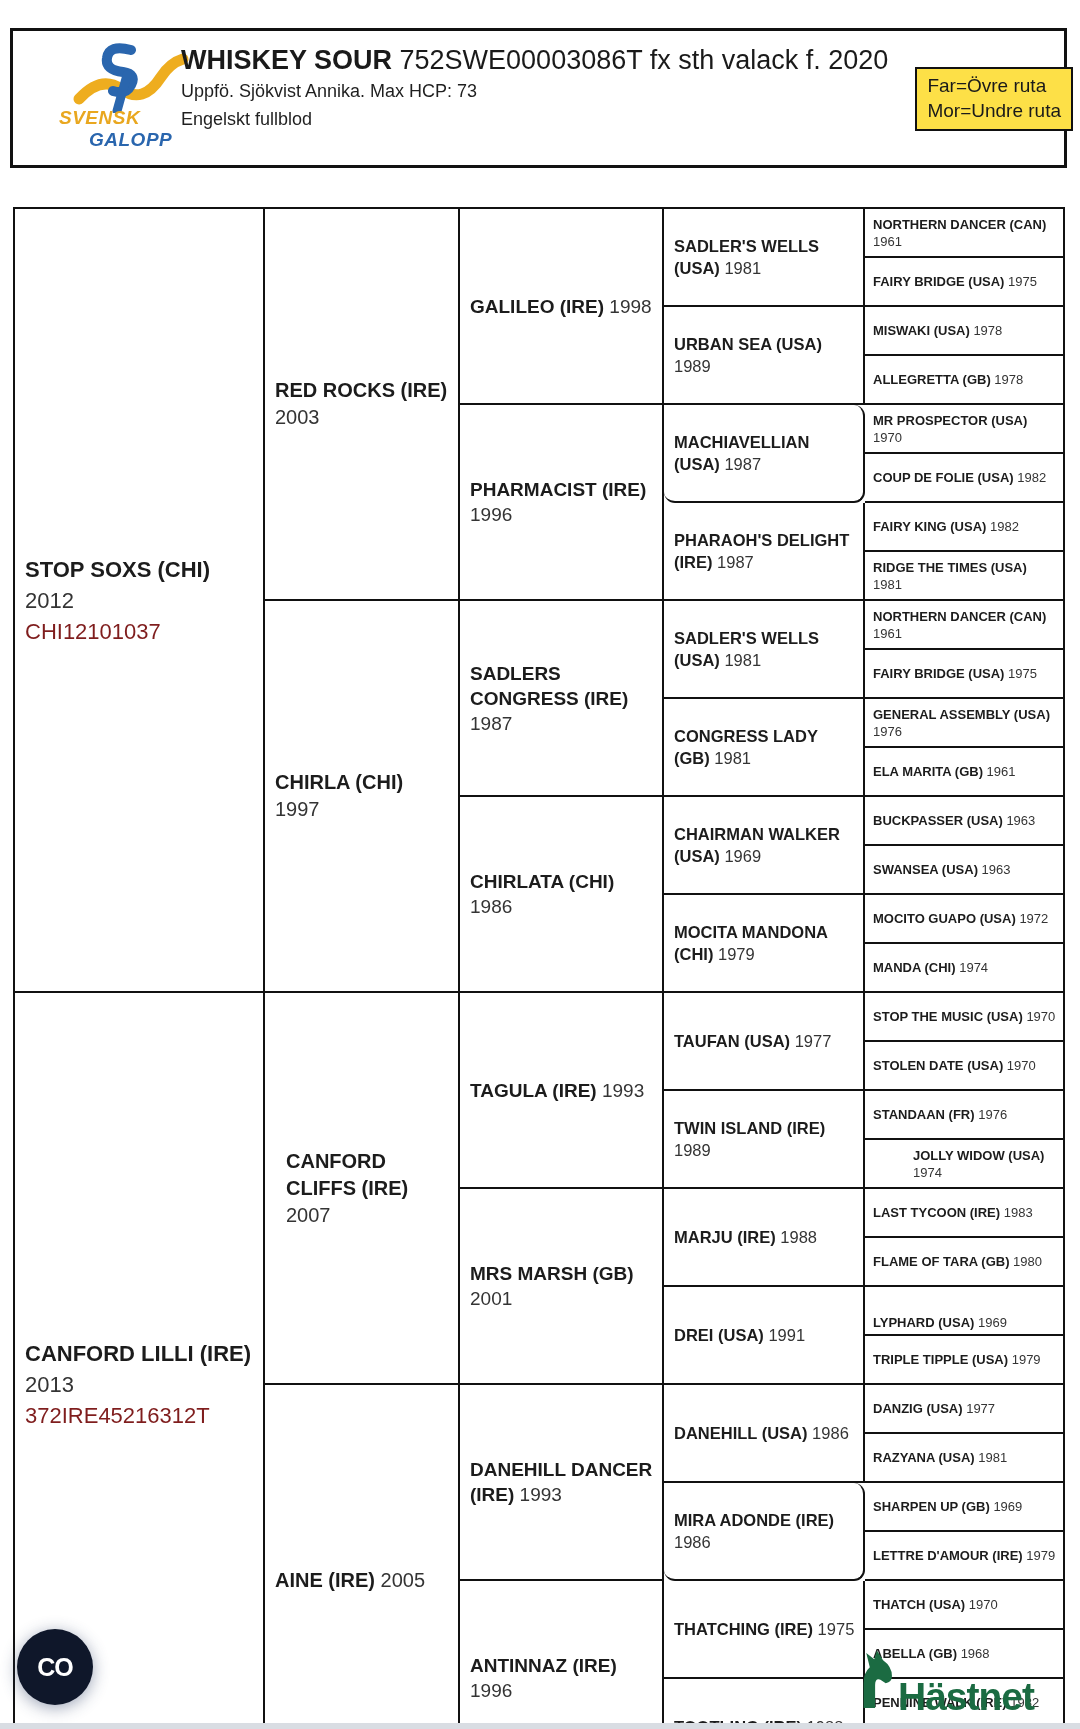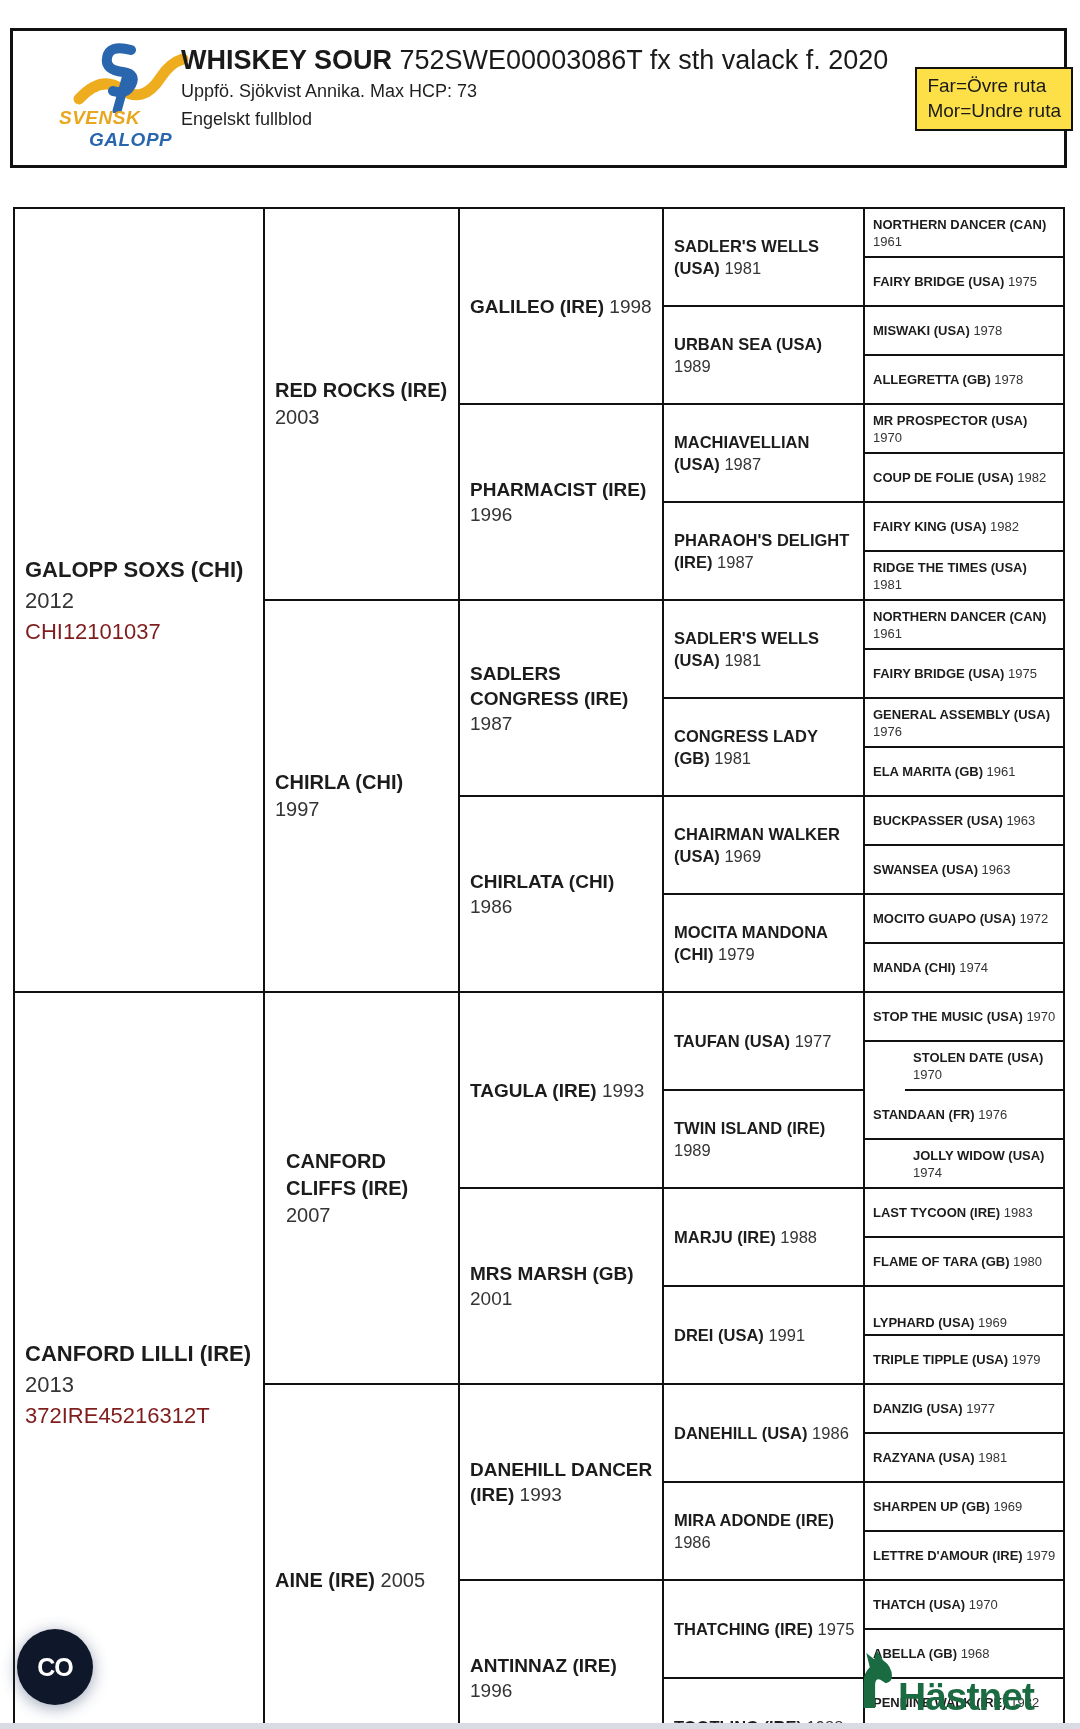--- a/index.html
+++ b/index.html
@@ -67,21 +67,21 @@
     <div class="hdr-sub l2">Uppfö. Sjökvist Annika. Max HCP: 73</div>
     <div class="hdr-sub l3">Engelskt fullblod</div>
     <div class="legend-box">
       <div>Far=Övre ruta</div>
       <div>Mor=Undre ruta</div>
     </div>
   </div>
 
   <div id="pedigree">
       <div class="cell g1" style="grid-area: 1 / 1 / span 16;">
-        <div><span class="nm">GALOPP SOXS (CHI)</span><span class="yr"> 2012</span></div>
+        <div><span class="nm">STOP SOXS (CHI)</span><span class="yr"> 2012</span></div>
         <div class="extra">CHI12101037</div>
       </div>
       <div class="cell g1" style="grid-area: 17 / 1 / span 16;">
         <div><span class="nm">CANFORD LILLI (IRE)</span><span class="yr"> 2013</span></div>
         <div class="extra">372IRE45216312T</div>
       </div>
       <div class="cell g2" style="grid-area: 1 / 2 / span 8;">
         <div><span class="nm">RED ROCKS (IRE)</span><span class="yr"> 2003</span></div>
       </div>
       <div class="cell g2" style="grid-area: 9 / 2 / span 8;">
@@ -116,21 +116,21 @@
       </div>
       <div class="cell g3" style="grid-area: 29 / 3 / span 4;">
         <div><span class="nm">ANTINNAZ (IRE)</span><span class="yr"> 1996</span></div>
       </div>
       <div class="cell g4" style="grid-area: 1 / 4 / span 2;">
         <div><span class="nm">SADLER'S WELLS (USA)</span><span class="yr"> 1981</span></div>
       </div>
       <div class="cell g4" style="grid-area: 3 / 4 / span 2;">
         <div><span class="nm">URBAN SEA (USA)</span><span class="yr"> 1989</span></div>
       </div>
-      <div class="cell g4" style="grid-area: 5 / 4 / span 2;">
+      <div class="cell g4" style="grid-area: 5 / 4 / span 2; border-radius: 11px;">
         <div><span class="nm">MACHIAVELLIAN (USA)</span><span class="yr"> 1987</span></div>
       </div>
       <div class="cell g4" style="grid-area: 7 / 4 / span 2;">
         <div><span class="nm">PHARAOH'S DELIGHT (IRE)</span><span class="yr"> 1987</span></div>
       </div>
       <div class="cell g4" style="grid-area: 9 / 4 / span 2;">
         <div><span class="nm">SADLER'S WELLS (USA)</span><span class="yr"> 1981</span></div>
       </div>
       <div class="cell g4" style="grid-area: 11 / 4 / span 2;">
         <div><span class="nm">CONGRESS LADY (GB)</span><span class="yr"> 1981</span></div>
@@ -149,21 +149,21 @@
       </div>
       <div class="cell g4" style="grid-area: 21 / 4 / span 2;">
         <div><span class="nm">MARJU (IRE)</span><span class="yr"> 1988</span></div>
       </div>
       <div class="cell g4" style="grid-area: 23 / 4 / span 2;">
         <div><span class="nm">DREI (USA)</span><span class="yr"> 1991</span></div>
       </div>
       <div class="cell g4" style="grid-area: 25 / 4 / span 2;">
         <div><span class="nm">DANEHILL (USA)</span><span class="yr"> 1986</span></div>
       </div>
-      <div class="cell g4" style="grid-area: 27 / 4 / span 2;">
+      <div class="cell g4" style="grid-area: 27 / 4 / span 2; border-radius: 11px;">
         <div><span class="nm">MIRA ADONDE (IRE)</span><span class="yr"> 1986</span></div>
       </div>
       <div class="cell g4" style="grid-area: 29 / 4 / span 2;">
         <div><span class="nm">THATCHING (IRE)</span><span class="yr"> 1975</span></div>
       </div>
       <div class="cell g4" style="grid-area: 31 / 4 / span 2;">
         <div><span class="nm">TOOTLING (IRE)</span><span class="yr"> 1988</span></div>
       </div>
       <div class="cell g5" style="grid-area: 1 / 5 / span 1;">
         <div><span class="nm">NORTHERN DANCER (CAN)</span><span class="yr"> 1961</span></div>
@@ -209,21 +209,21 @@
       </div>
       <div class="cell g5" style="grid-area: 15 / 5 / span 1;">
         <div><span class="nm">MOCITO GUAPO (USA)</span><span class="yr"> 1972</span></div>
       </div>
       <div class="cell g5" style="grid-area: 16 / 5 / span 1;">
         <div><span class="nm">MANDA (CHI)</span><span class="yr"> 1974</span></div>
       </div>
       <div class="cell g5" style="grid-area: 17 / 5 / span 1;">
         <div><span class="nm">STOP THE MUSIC (USA)</span><span class="yr"> 1970</span></div>
       </div>
-      <div class="cell g5" style="grid-area: 18 / 5 / span 1; margin-left: 40px;">
+      <div class="cell g5" style="grid-area: 18 / 5 / span 1;">
         <div><span class="nm">STOLEN DATE (USA)</span><span class="yr"> 1970</span></div>
       </div>
       <div class="cell g5" style="grid-area: 19 / 5 / span 1; padding-left: 8px;">
         <div><span class="nm">STANDAAN (FR)</span><span class="yr"> 1976</span></div>
       </div>
       <div class="cell g5" style="grid-area: 20 / 5 / span 1; padding-left: 48px;">
         <div><span class="nm">JOLLY WIDOW (USA)</span><span class="yr"> 1974</span></div>
       </div>
       <div class="cell g5" style="grid-area: 21 / 5 / span 1;">
         <div><span class="nm">LAST TYCOON (IRE)</span><span class="yr"> 1983</span></div>

